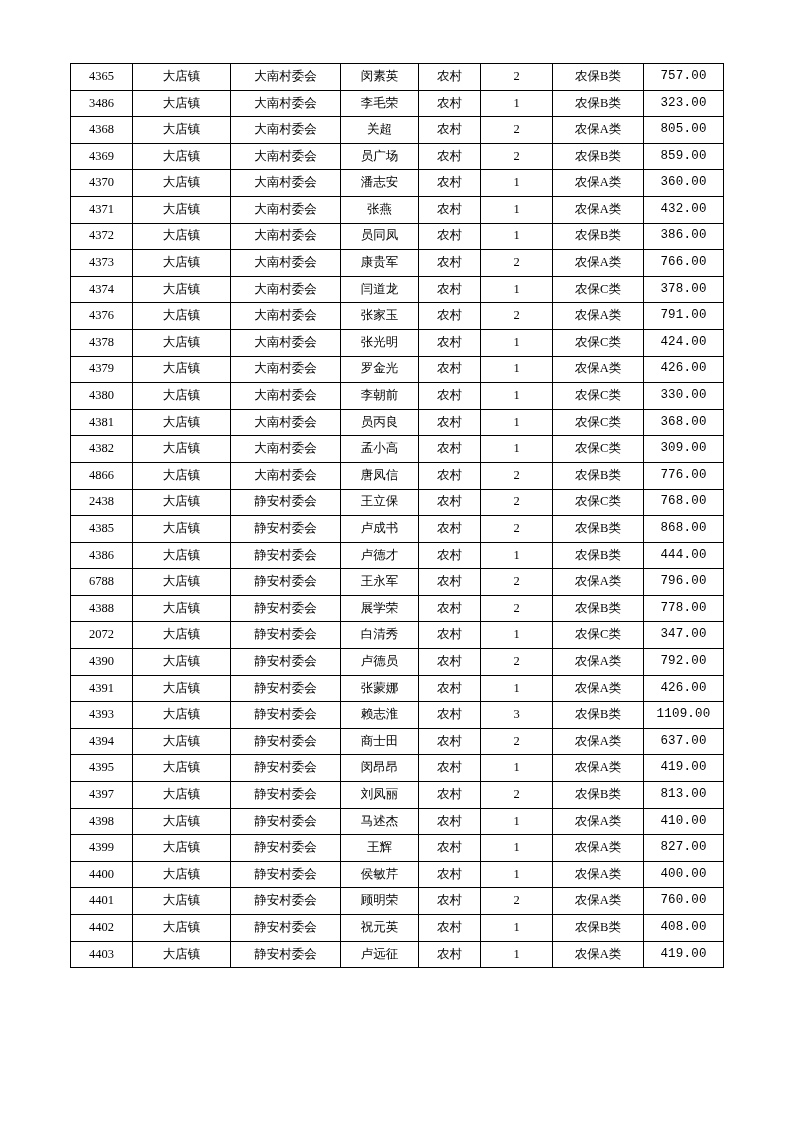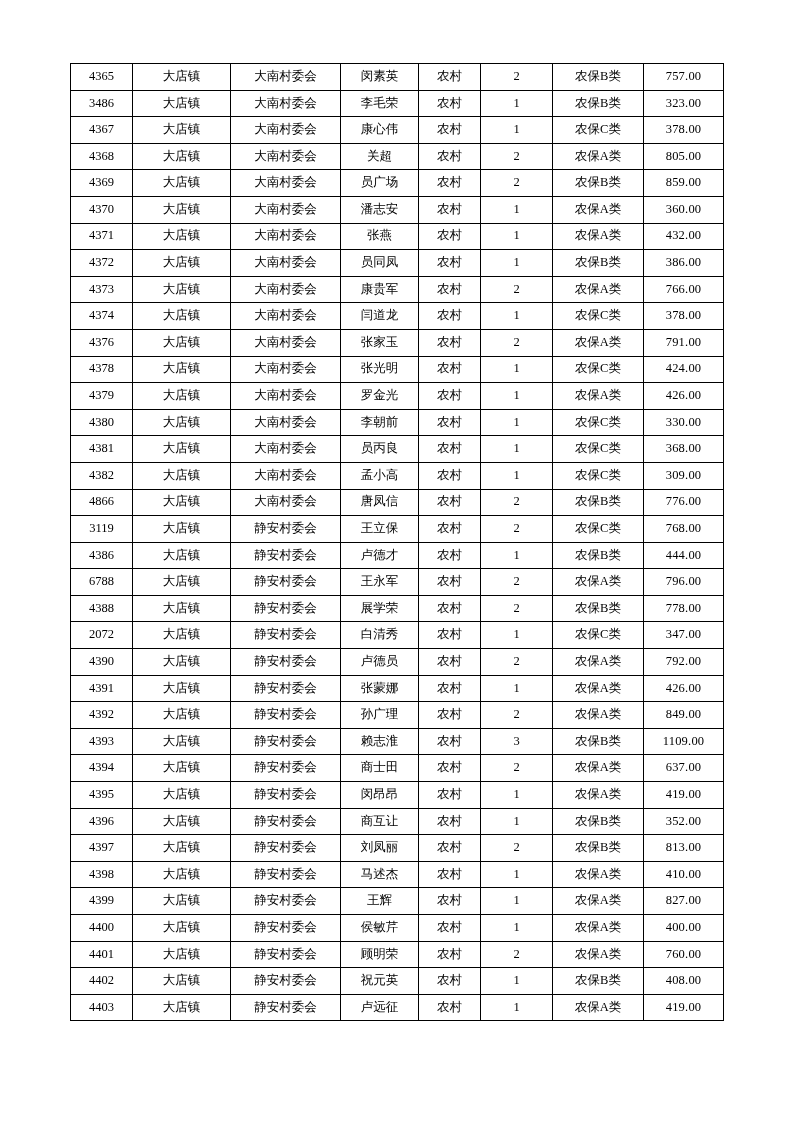--- a/index.html
+++ b/index.html
@@ -40,20 +40,21 @@
   col.c-town   { width: 98px; }
   col.c-vill   { width: 110px; }
   col.c-name   { width: 78px; }
   col.c-type   { width: 62px; }
   col.c-num    { width: 72px; }
   col.c-cat    { width: 91px; }
   col.c-amount { width: 80px; }
   td.amount {
     text-align: center;
     letter-spacing: 0.2px;
+    font-family: Liberation Mono, monospace;
   }
 </style>
 </head>
 <body>
 
 <div class="page">
   <table class="data-table">
     <colgroup>
       <col class="c-id">
         <col class="c-town">
@@ -79,100 +80,90 @@
           <td>3486</td>
           <td>大店镇</td>
           <td>大南村委会</td>
           <td>李毛荣</td>
           <td>农村</td>
           <td>1</td>
           <td>农保B类</td>
           <td class="amount">323.00</td>
         </tr>
         <tr>
-          <td>4367</td>
-          <td>大店镇</td>
-          <td>大南村委会</td>
-          <td>康心伟</td>
+          <td>4368</td>
+          <td>大店镇</td>
+          <td>大南村委会</td>
+          <td>关超</td>
+          <td>农村</td>
+          <td>2</td>
+          <td>农保A类</td>
+          <td class="amount">805.00</td>
+        </tr>
+        <tr>
+          <td>4369</td>
+          <td>大店镇</td>
+          <td>大南村委会</td>
+          <td>员广场</td>
+          <td>农村</td>
+          <td>2</td>
+          <td>农保B类</td>
+          <td class="amount">859.00</td>
+        </tr>
+        <tr>
+          <td>4370</td>
+          <td>大店镇</td>
+          <td>大南村委会</td>
+          <td>潘志安</td>
+          <td>农村</td>
+          <td>1</td>
+          <td>农保A类</td>
+          <td class="amount">360.00</td>
+        </tr>
+        <tr>
+          <td>4371</td>
+          <td>大店镇</td>
+          <td>大南村委会</td>
+          <td>张燕</td>
+          <td>农村</td>
+          <td>1</td>
+          <td>农保A类</td>
+          <td class="amount">432.00</td>
+        </tr>
+        <tr>
+          <td>4372</td>
+          <td>大店镇</td>
+          <td>大南村委会</td>
+          <td>员同凤</td>
+          <td>农村</td>
+          <td>1</td>
+          <td>农保B类</td>
+          <td class="amount">386.00</td>
+        </tr>
+        <tr>
+          <td>4373</td>
+          <td>大店镇</td>
+          <td>大南村委会</td>
+          <td>康贵军</td>
+          <td>农村</td>
+          <td>2</td>
+          <td>农保A类</td>
+          <td class="amount">766.00</td>
+        </tr>
+        <tr>
+          <td>4374</td>
+          <td>大店镇</td>
+          <td>大南村委会</td>
+          <td>闫道龙</td>
           <td>农村</td>
           <td>1</td>
           <td>农保C类</td>
           <td class="amount">378.00</td>
         </tr>
         <tr>
-          <td>4368</td>
-          <td>大店镇</td>
-          <td>大南村委会</td>
-          <td>关超</td>
-          <td>农村</td>
-          <td>2</td>
-          <td>农保A类</td>
-          <td class="amount">805.00</td>
-        </tr>
-        <tr>
-          <td>4369</td>
-          <td>大店镇</td>
-          <td>大南村委会</td>
-          <td>员广场</td>
-          <td>农村</td>
-          <td>2</td>
-          <td>农保B类</td>
-          <td class="amount">859.00</td>
-        </tr>
-        <tr>
-          <td>4370</td>
-          <td>大店镇</td>
-          <td>大南村委会</td>
-          <td>潘志安</td>
-          <td>农村</td>
-          <td>1</td>
-          <td>农保A类</td>
-          <td class="amount">360.00</td>
-        </tr>
-        <tr>
-          <td>4371</td>
-          <td>大店镇</td>
-          <td>大南村委会</td>
-          <td>张燕</td>
-          <td>农村</td>
-          <td>1</td>
-          <td>农保A类</td>
-          <td class="amount">432.00</td>
-        </tr>
-        <tr>
-          <td>4372</td>
-          <td>大店镇</td>
-          <td>大南村委会</td>
-          <td>员同凤</td>
-          <td>农村</td>
-          <td>1</td>
-          <td>农保B类</td>
-          <td class="amount">386.00</td>
-        </tr>
-        <tr>
-          <td>4373</td>
-          <td>大店镇</td>
-          <td>大南村委会</td>
-          <td>康贵军</td>
-          <td>农村</td>
-          <td>2</td>
-          <td>农保A类</td>
-          <td class="amount">766.00</td>
-        </tr>
-        <tr>
-          <td>4374</td>
-          <td>大店镇</td>
-          <td>大南村委会</td>
-          <td>闫道龙</td>
-          <td>农村</td>
-          <td>1</td>
-          <td>农保C类</td>
-          <td class="amount">378.00</td>
-        </tr>
-        <tr>
           <td>4376</td>
           <td>大店镇</td>
           <td>大南村委会</td>
           <td>张家玉</td>
           <td>农村</td>
           <td>2</td>
           <td>农保A类</td>
           <td class="amount">791.00</td>
         </tr>
         <tr>
@@ -229,30 +220,40 @@
           <td>4866</td>
           <td>大店镇</td>
           <td>大南村委会</td>
           <td>唐凤信</td>
           <td>农村</td>
           <td>2</td>
           <td>农保B类</td>
           <td class="amount">776.00</td>
         </tr>
         <tr>
-          <td>3119</td>
+          <td>2438</td>
           <td>大店镇</td>
           <td>静安村委会</td>
           <td>王立保</td>
           <td>农村</td>
           <td>2</td>
           <td>农保C类</td>
           <td class="amount">768.00</td>
         </tr>
         <tr>
+          <td>4385</td>
+          <td>大店镇</td>
+          <td>静安村委会</td>
+          <td>卢成书</td>
+          <td>农村</td>
+          <td>2</td>
+          <td>农保B类</td>
+          <td class="amount">868.00</td>
+        </tr>
+        <tr>
           <td>4386</td>
           <td>大店镇</td>
           <td>静安村委会</td>
           <td>卢德才</td>
           <td>农村</td>
           <td>1</td>
           <td>农保B类</td>
           <td class="amount">444.00</td>
         </tr>
         <tr>
@@ -299,30 +300,20 @@
           <td>4391</td>
           <td>大店镇</td>
           <td>静安村委会</td>
           <td>张蒙娜</td>
           <td>农村</td>
           <td>1</td>
           <td>农保A类</td>
           <td class="amount">426.00</td>
         </tr>
         <tr>
-          <td>4392</td>
-          <td>大店镇</td>
-          <td>静安村委会</td>
-          <td>孙广理</td>
-          <td>农村</td>
-          <td>2</td>
-          <td>农保A类</td>
-          <td class="amount">849.00</td>
-        </tr>
-        <tr>
           <td>4393</td>
           <td>大店镇</td>
           <td>静安村委会</td>
           <td>赖志淮</td>
           <td>农村</td>
           <td>3</td>
           <td>农保B类</td>
           <td class="amount">1109.00</td>
         </tr>
         <tr>
@@ -337,30 +328,20 @@
         </tr>
         <tr>
           <td>4395</td>
           <td>大店镇</td>
           <td>静安村委会</td>
           <td>闵昂昂</td>
           <td>农村</td>
           <td>1</td>
           <td>农保A类</td>
           <td class="amount">419.00</td>
-        </tr>
-        <tr>
-          <td>4396</td>
-          <td>大店镇</td>
-          <td>静安村委会</td>
-          <td>商互让</td>
-          <td>农村</td>
-          <td>1</td>
-          <td>农保B类</td>
-          <td class="amount">352.00</td>
         </tr>
         <tr>
           <td>4397</td>
           <td>大店镇</td>
           <td>静安村委会</td>
           <td>刘凤丽</td>
           <td>农村</td>
           <td>2</td>
           <td>农保B类</td>
           <td class="amount">813.00</td>

